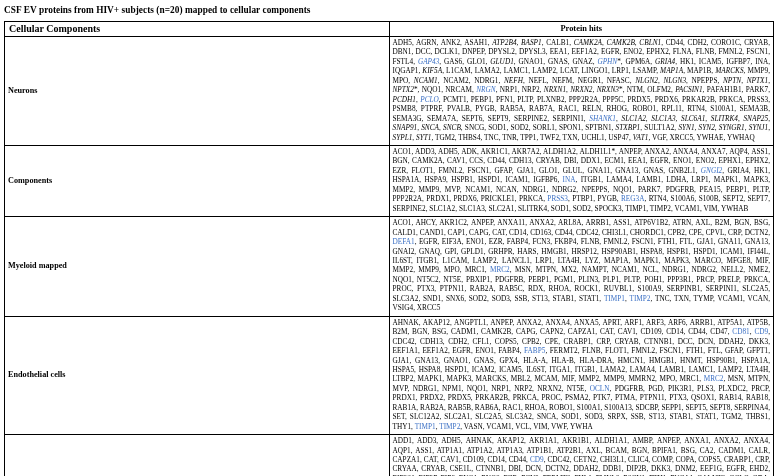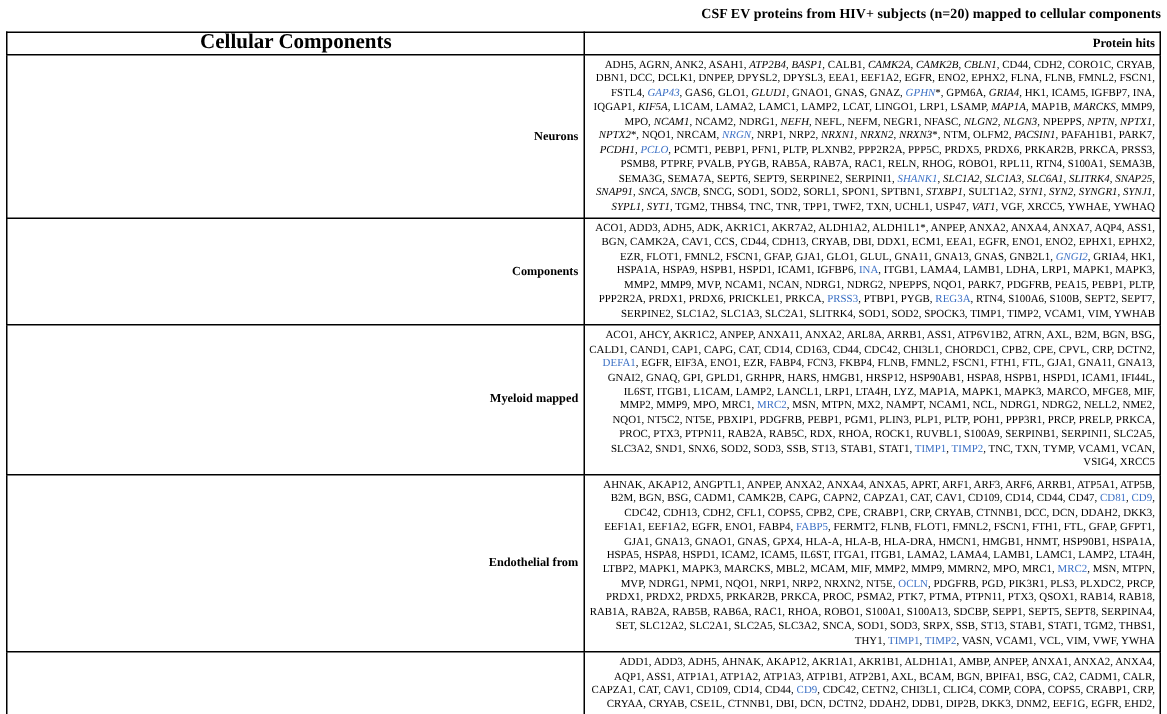--- a/index.html
+++ b/index.html
@@ -14,53 +14,52 @@
     overflow: hidden;
     font-family: "Liberation Serif", "DejaVu Serif", serif;
     color: #000000;
   }
   .page {
     width: 778px;
     box-sizing: border-box;
     padding: 3px 4px 0 4px;
   }
   .figure-title {
-    text-align: right;
+    text-align: left;
     font-weight: bold;
     font-size: 9.3px;
     line-height: 11px;
     letter-spacing: 0.05px;
     margin: 2px 0 5px 0;
     color: #000;
   }
   table.evtable {
     border-collapse: collapse;
     width: 770px;
     table-layout: fixed;
     margin: 0 auto;
   }
   table.evtable th,
   table.evtable td {
     border: 1px solid #000000;
     vertical-align: middle;
     padding: 2px 3px;
-    text-align: right;
   }
   th.head-cell {
     text-align: center;
     font-weight: bold;
     font-size: 8.4px;
     line-height: 10px;
     padding-top: 9px;
     padding-bottom: 9px;
   }
   th.head-cell.left-head {
-    text-align: center;
+    text-align: left;
     padding-left: 4px;
-    font-size: 14px;
+    font-size: 10px;
   }
   td.rowlabel {
     font-weight: bold;
     font-size: 8.2px;
     line-height: 10px;
     text-align: left;
     padding-left: 4px;
     vertical-align: middle;
     white-space: nowrap;
     margin-top: 34px;
@@ -105,21 +104,21 @@
         </tr>
         <tr>
           <td class="rowlabel">Components</td>
           <td class="hits">ACO1, ADD3, ADH5, ADK, AKR1C1, AKR7A2, ALDH1A2, ALDH1L1*, ANPEP, ANXA2, ANXA4, ANXA7, AQP4, ASS1, BGN, CAMK2A, CAV1, CCS, CD44, CDH13, CRYAB, DBI, DDX1, ECM1, EEA1, EGFR, ENO1, ENO2, EPHX1, EPHX2, EZR, FLOT1, FMNL2, FSCN1, GFAP, GJA1, GLO1, GLUL, GNA11, GNA13, GNAS, GNB2L1, <i class="blue">GNGI2</i>, GRIA4, HK1, HSPA1A, HSPA9, HSPB1, HSPD1, ICAM1, IGFBP6, <span class="blue">INA</span>, ITGB1, LAMA4, LAMB1, LDHA, LRP1, MAPK1, MAPK3, MMP2, MMP9, MVP, NCAM1, NCAN, NDRG1, NDRG2, NPEPPS, NQO1, PARK7, PDGFRB, PEA15, PEBP1, PLTP, PPP2R2A, PRDX1, PRDX6, PRICKLE1, PRKCA, <span class="blue">PRSS3</span>, PTBP1, PYGB, <span class="blue">REG3A</span>, RTN4, S100A6, S100B, SEPT2, SEPT7, SERPINE2, SLC1A2, SLC1A3, SLC2A1, SLITRK4, SOD1, SOD2, SPOCK3, TIMP1, TIMP2, VCAM1, VIM, YWHAB</td>
         </tr>
         <tr>
           <td class="rowlabel">Myeloid mapped</td>
           <td class="hits">ACO1, AHCY, AKR1C2, ANPEP, ANXA11, ANXA2, ARL8A, ARRB1, ASS1, ATP6V1B2, ATRN, AXL, B2M, BGN, BSG, CALD1, CAND1, CAP1, CAPG, CAT, CD14, CD163, CD44, CDC42, CHI3L1, CHORDC1, CPB2, CPE, CPVL, CRP, DCTN2, <span class="blue">DEFA1</span>, EGFR, EIF3A, ENO1, EZR, FABP4, FCN3, FKBP4, FLNB, FMNL2, FSCN1, FTH1, FTL, GJA1, GNA11, GNA13, GNAI2, GNAQ, GPI, GPLD1, GRHPR, HARS, HMGB1, HRSP12, HSP90AB1, HSPA8, HSPB1, HSPD1, ICAM1, IFI44L, IL6ST, ITGB1, L1CAM, LAMP2, LANCL1, LRP1, LTA4H, LYZ, MAP1A, MAPK1, MAPK3, MARCO, MFGE8, MIF, MMP2, MMP9, MPO, MRC1, <span class="blue">MRC2</span>, MSN, MTPN, MX2, NAMPT, NCAM1, NCL, NDRG1, NDRG2, NELL2, NME2, NQO1, NT5C2, NT5E, PBXIP1, PDGFRB, PEBP1, PGM1, PLIN3, PLP1, PLTP, POH1, PPP3R1, PRCP, PRELP, PRKCA, PROC, PTX3, PTPN11, RAB2A, RAB5C, RDX, RHOA, ROCK1, RUVBL1, S100A9, SERPINB1, SERPINI1, SLC2A5, SLC3A2, SND1, SNX6, SOD2, SOD3, SSB, ST13, STAB1, STAT1, <span class="blue">TIMP1</span>, <span class="blue">TIMP2</span>, TNC, TXN, TYMP, VCAM1, VCAN, VSIG4, XRCC5</td>
         </tr>
         <tr>
-          <td class="rowlabel">Endothelial from</td>
+          <td class="rowlabel">Endothelial cells</td>
           <td class="hits">AHNAK, AKAP12, ANGPTL1, ANPEP, ANXA2, ANXA4, ANXA5, APRT, ARF1, ARF3, ARF6, ARRB1, ATP5A1, ATP5B, B2M, BGN, BSG, CADM1, CAMK2B, CAPG, CAPN2, CAPZA1, CAT, CAV1, CD109, CD14, CD44, CD47, <span class="blue">CD81</span>, <span class="blue">CD9</span>, CDC42, CDH13, CDH2, CFL1, COPS5, CPB2, CPE, CRABP1, CRP, CRYAB, CTNNB1, DCC, DCN, DDAH2, DKK3, EEF1A1, EEF1A2, EGFR, ENO1, FABP4, <span class="blue">FABP5</span>, FERMT2, FLNB, FLOT1, FMNL2, FSCN1, FTH1, FTL, GFAP, GFPT1, GJA1, GNA13, GNAO1, GNAS, GPX4, HLA-A, HLA-B, HLA-DRA, HMCN1, HMGB1, HNMT, HSP90B1, HSPA1A, HSPA5, HSPA8, HSPD1, ICAM2, ICAM5, IL6ST, ITGA1, ITGB1, LAMA2, LAMA4, LAMB1, LAMC1, LAMP2, LTA4H, LTBP2, MAPK1, MAPK3, MARCKS, MBL2, MCAM, MIF, MMP2, MMP9, MMRN2, MPO, MRC1, <span class="blue">MRC2</span>, MSN, MTPN, MVP, NDRG1, NPM1, NQO1, NRP1, NRP2, NRXN2, NT5E, <span class="blue">OCLN</span>, PDGFRB, PGD, PIK3R1, PLS3, PLXDC2, PRCP, PRDX1, PRDX2, PRDX5, PRKAR2B, PRKCA, PROC, PSMA2, PTK7, PTMA, PTPN11, PTX3, QSOX1, RAB14, RAB18, RAB1A, RAB2A, RAB5B, RAB6A, RAC1, RHOA, ROBO1, S100A1, S100A13, SDCBP, SEPP1, SEPT5, SEPT8, SERPINA4, SET, SLC12A2, SLC2A1, SLC2A5, SLC3A2, SNCA, SOD1, SOD3, SRPX, SSB, ST13, STAB1, STAT1, TGM2, THBS1, THY1, <span class="blue">TIMP1</span>, <span class="blue">TIMP2</span>, VASN, VCAM1, VCL, VIM, VWF, YWHA</td>
         </tr>
         <tr>
           <td class="rowlabel">Epithelial cells</td>
           <td class="hits">ADD1, ADD3, ADH5, AHNAK, AKAP12, AKR1A1, AKR1B1, ALDH1A1, AMBP, ANPEP, ANXA1, ANXA2, ANXA4, AQP1, ASS1, ATP1A1, ATP1A2, ATP1A3, ATP1B1, ATP2B1, AXL, BCAM, BGN, BPIFA1, BSG, CA2, CADM1, CALR, CAPZA1, CAT, CAV1, CD109, CD14, CD44, <span class="blue">CD9</span>, CDC42, CETN2, CHI3L1, CLIC4, COMP, COPA, COPS5, CRABP1, CRP, CRYAA, CRYAB, CSE1L, CTNNB1, DBI, DCN, DCTN2, DDAH2, DDB1, DIP2B, DKK3, DNM2, EEF1G, EGFR, EHD2, EIF2S1, EIF3F, EIF6, ENO1, ENO2, EZR, FCN3, FERMT2, FHL1, FMNL2, FSCN1, FTH1, FUCA1, GALNT2, GCLC, GDA, GJA1, GM2A, GNA11, GNAI1, GNAI2, GNAI3, GNAQ, GNAS, GNAZ, GNB2L1, GPX3, GSTM2, GSTM3, HINT1, , HMCN1, HMGB1, HPRT1, HRSP12, HSPA1A, HSPA5, HSPA8, HSPD1, ICAM1, IGFBP2, IGFBP6, IGFBP7, IL6ST, ISYNA1, ITGA1, ITGB1, KCNJ13, KIAA1199, KIF5B, L1CAM, LAMA2, LAMA5, LAMB1, LAMC1, LAMC3, LAMP2, LBP, LCP1, LTA4H, LTBP2, LTBP4, LUM, LZTFL1, MAPK1, MAPK3, MARCKS, MBP, MCAM, MFGE8, MGP, MIF, MMP2, MMP9, , MSN, MVP, NAP1L4, NCAM1, NDRG1, NEO1, NID1, NME2, NPEPPS, NQO1, NQO2, NRP1, NT5E, PARK7, PCDH1, PCMT1, PDGFRB, PEA15, PLCD1, PLP1, PLS3, POSTN, PPAP2B, PPIB, PPP1R1B, PRDX1, PRDX6, PRKAR2B, PRKCA, , PSMA7, PSMB9, PSMD2, PTPRD, PTPRF, PTRF, PTX3, RAB10, RAB21, RAB3A, RAC1, RELN, RHOA, RLBP1, ROBO1, ROCK1, S100A9, SAG, SDCBP, SDPR, SELENBP1, SEPP1, SEPT5, , SERPINA7, SLC22A6, SLC2A1, SLC2A5, SLC3A2, SLC4A1, SLC4A2, SLC9A3R1, SND1, SNX1, SOD2, SOD3, SPTAN1, STAT1, STOM, STX2, TGFBI, TGM2, THBS1, THBS2, THBS4, , , TUBB1, TXN, TYMP, VCAM1, VCL, VIM, XRCC5, XRCC6</td>
         </tr>
       </tbody>
   </table>
 
 </div>

